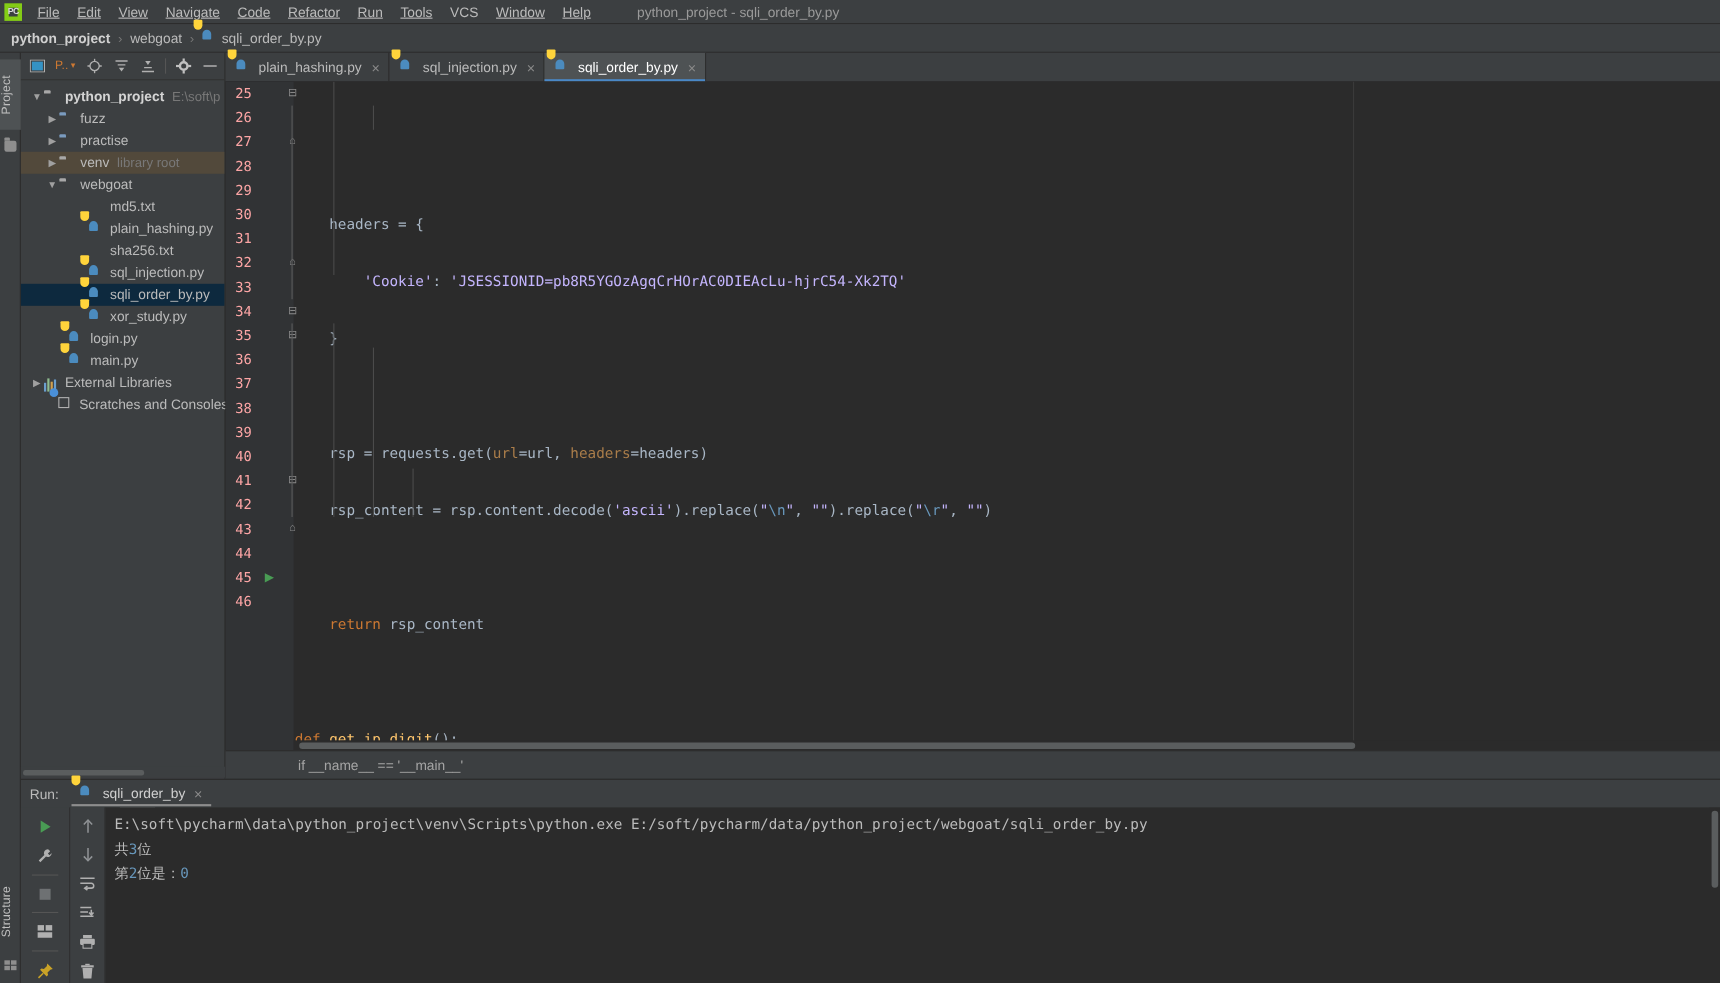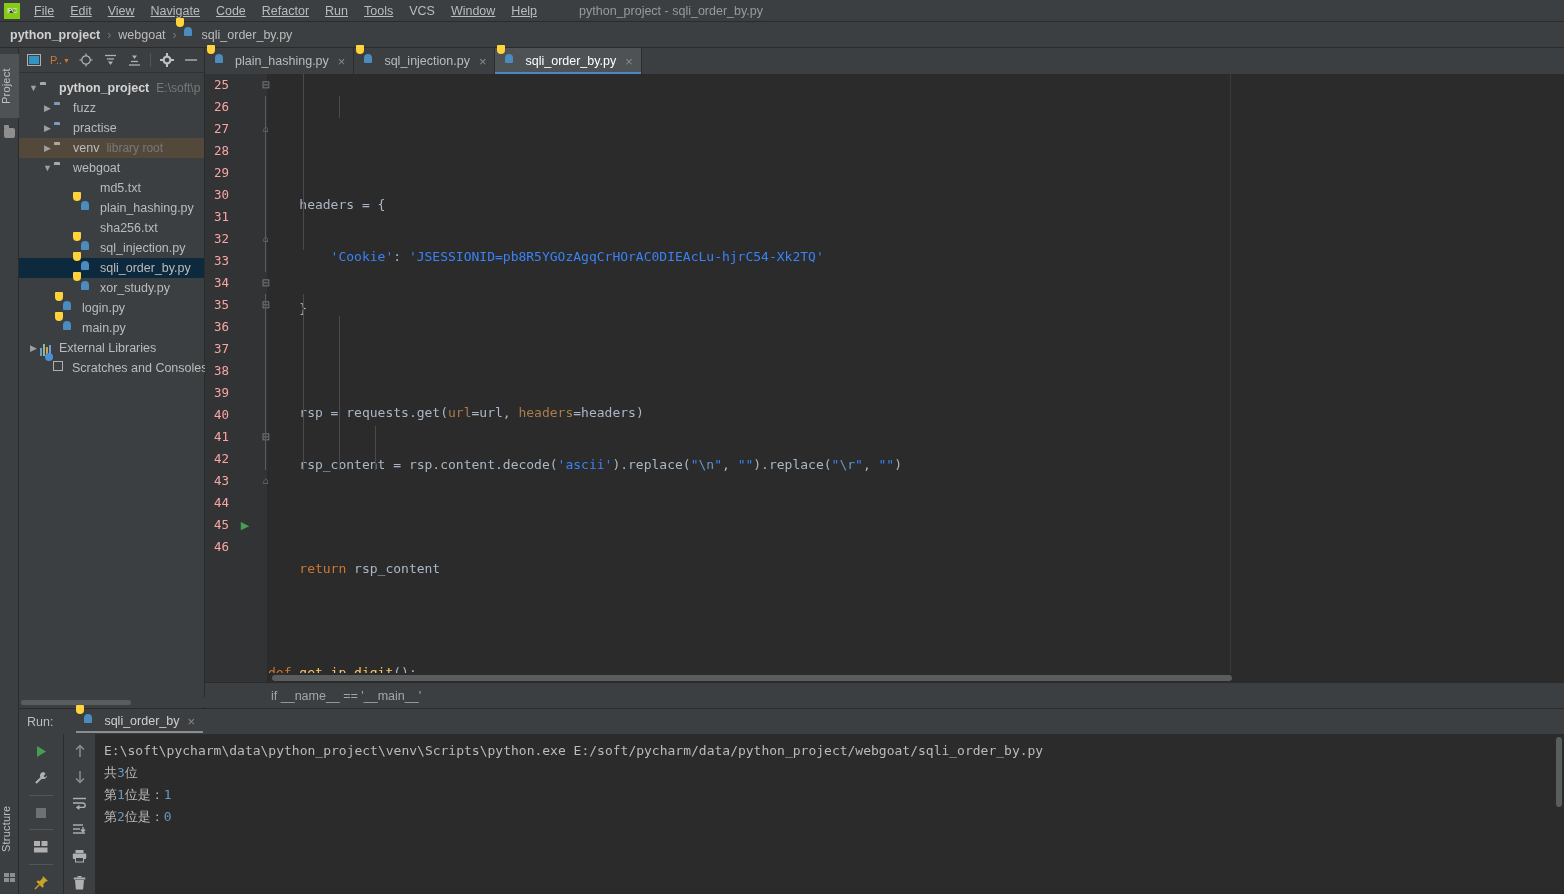--- a/index.html
+++ b/index.html
@@ -14,21 +14,21 @@
   .app { position: relative; width: 1564px; height: 894px; background: #3c3f41; }
 
   
   .menubar {
     position: absolute; left: 0; top: 0; width: 1564px; height: 22px;
     background: #3c3f41; display: flex; align-items: center;
     border-bottom: 1px solid #2b2b2b;
   }
   .pc-logo {
     width: 16px; height: 16px; margin-left: 4px; margin-right: 6px;
-    background: #3c3f41; border: 6px solid #84cc16;
+    background: #3c3f41; border: 4px solid #84cc16;
     color: #d8d8d8; font-size: 8px; font-weight: bold;
     display: flex; align-items: center; justify-content: center;
     font-family: "Liberation Sans", sans-serif; letter-spacing: -0.5px;
   }
   .menu-item {
     font-size: 12.5px; color: #bbbbbb; padding: 2px 8px;
     white-space: nowrap; cursor: default;
   }
   .menu-item span.mn { text-decoration: underline; }
   .win-title {
@@ -187,21 +187,21 @@
   .code {
     position: absolute; left: 62px; top: 0; right: 0; bottom: 0;
     font-family: "DejaVu Sans Mono", monospace; font-size: 13px;
     white-space: pre; overflow: hidden;
   }
   .cline { height: 22px; line-height: 22px; color: #a9b7c6; padding-left: 1px; }
   .indent-guide {
     position: absolute; top: 0; bottom: 0; width: 1px; background: #4b4b4b;
   }
   .k  { color: #cc7832; }
-  .s  { color: #3b82f6; }      
+  .s  { color: #c4b5fd; }      
   .n  { color: #6897bb; }      
   .f  { color: #ffc66d; }      
   .kw { color: #a9b7c6; }
   .kwarg { color: #aa7d4a; }
   .sq  { color: #6a8759; }
   .err { text-decoration: underline wavy #6a8759; text-decoration-skip-ink: none; }
 
   .ed-right-rule {
     position: absolute; top: 0; bottom: 0; left: 1025px; width: 1px; background: #3a3a3a;
   }
@@ -218,21 +218,21 @@
     display: flex; align-items: center; padding-left: 66px;
     font-size: 12.5px; color: #a5a5a5;
   }
 
   
   .run-panel {
     position: absolute; left: 19px; top: 708px; right: 0; bottom: 0;
     background: #3c3f41; border-top: 1px solid #2b2b2b;
   }
   .run-header {
-    height: 25px; display: flex; align-items: center; gap: 11px;
+    height: 25px; display: flex; align-items: center; gap: 0px;
     padding-left: 8px; font-size: 12.5px; color: #bbbbbb;
   }
   .run-label { margin-right: 12px; }
   .run-tab {
     display: flex; align-items: center; gap: 5px; padding: 2px 8px 3px 8px;
     position: relative; color: #d0d0d0;
   }
   .run-tab:after {
     content: ''; position: absolute; left: 0; right: 0; bottom: -1px; height: 2px;
     background: #8d8d8d;
@@ -655,21 +655,20 @@
             <rect x="0.8" y="1.5" width="11.4" height="2" fill="#b0b0b0"></rect>
             <rect x="4.5" y="0" width="4" height="1.5" fill="#b0b0b0"></rect>
             <path d="M2 4 h9 l-0.9 9.5 h-7.2 Z" fill="#b0b0b0"></path>
           </svg>
         </div>
       </div>
 
       <div class="console">
         <div class="cl2">E:\soft\pycharm\data\python_project\venv\Scripts\python.exe E:/soft/pycharm/data/python_project/webgoat/sqli_order_by.py</div>
         <div class="cl2">共<span class="cnum">3</span>位</div>
-        <div class="cl2">第<span class="cnum">1</span>位是：<span class="cnum">1</span></div>
         <div class="cl2">第<span class="cnum">2</span>位是：<span class="cnum">0</span></div>
         <div class="cl2"> </div>
         <div class="console-scroll">
             <i></i>
           </div>
       </div>
     </div>
   </div>
 
 </div>

